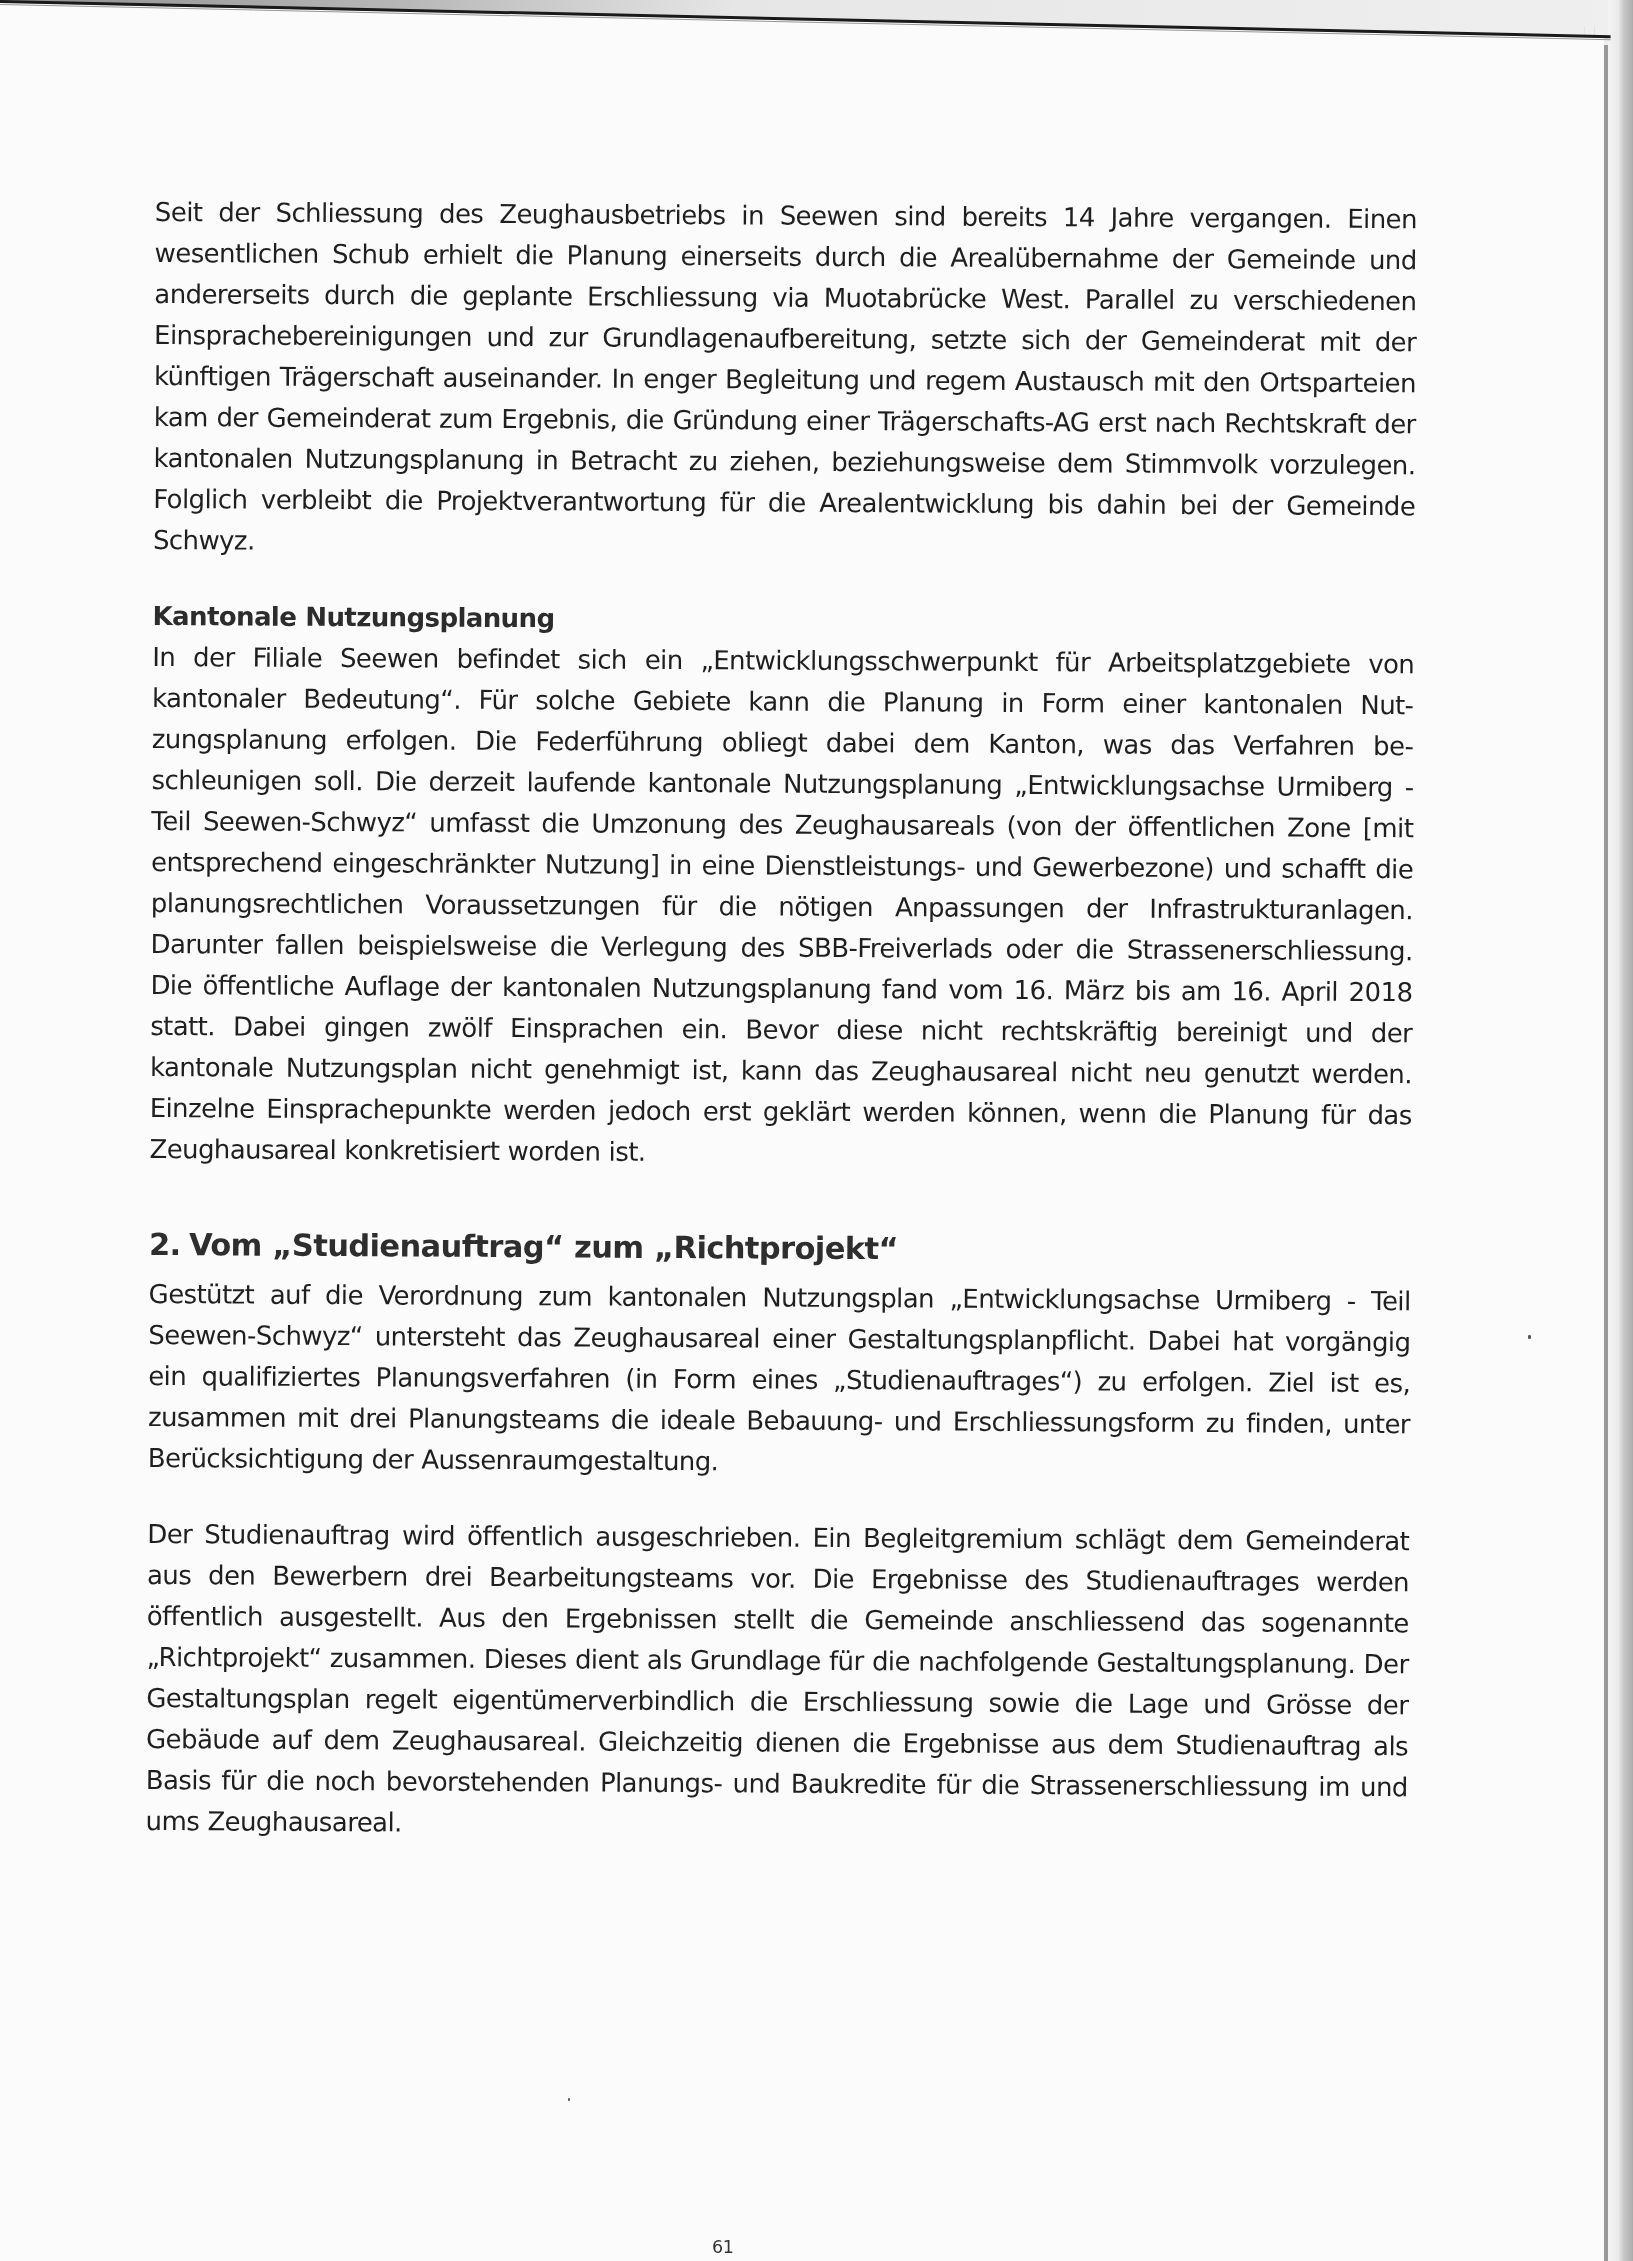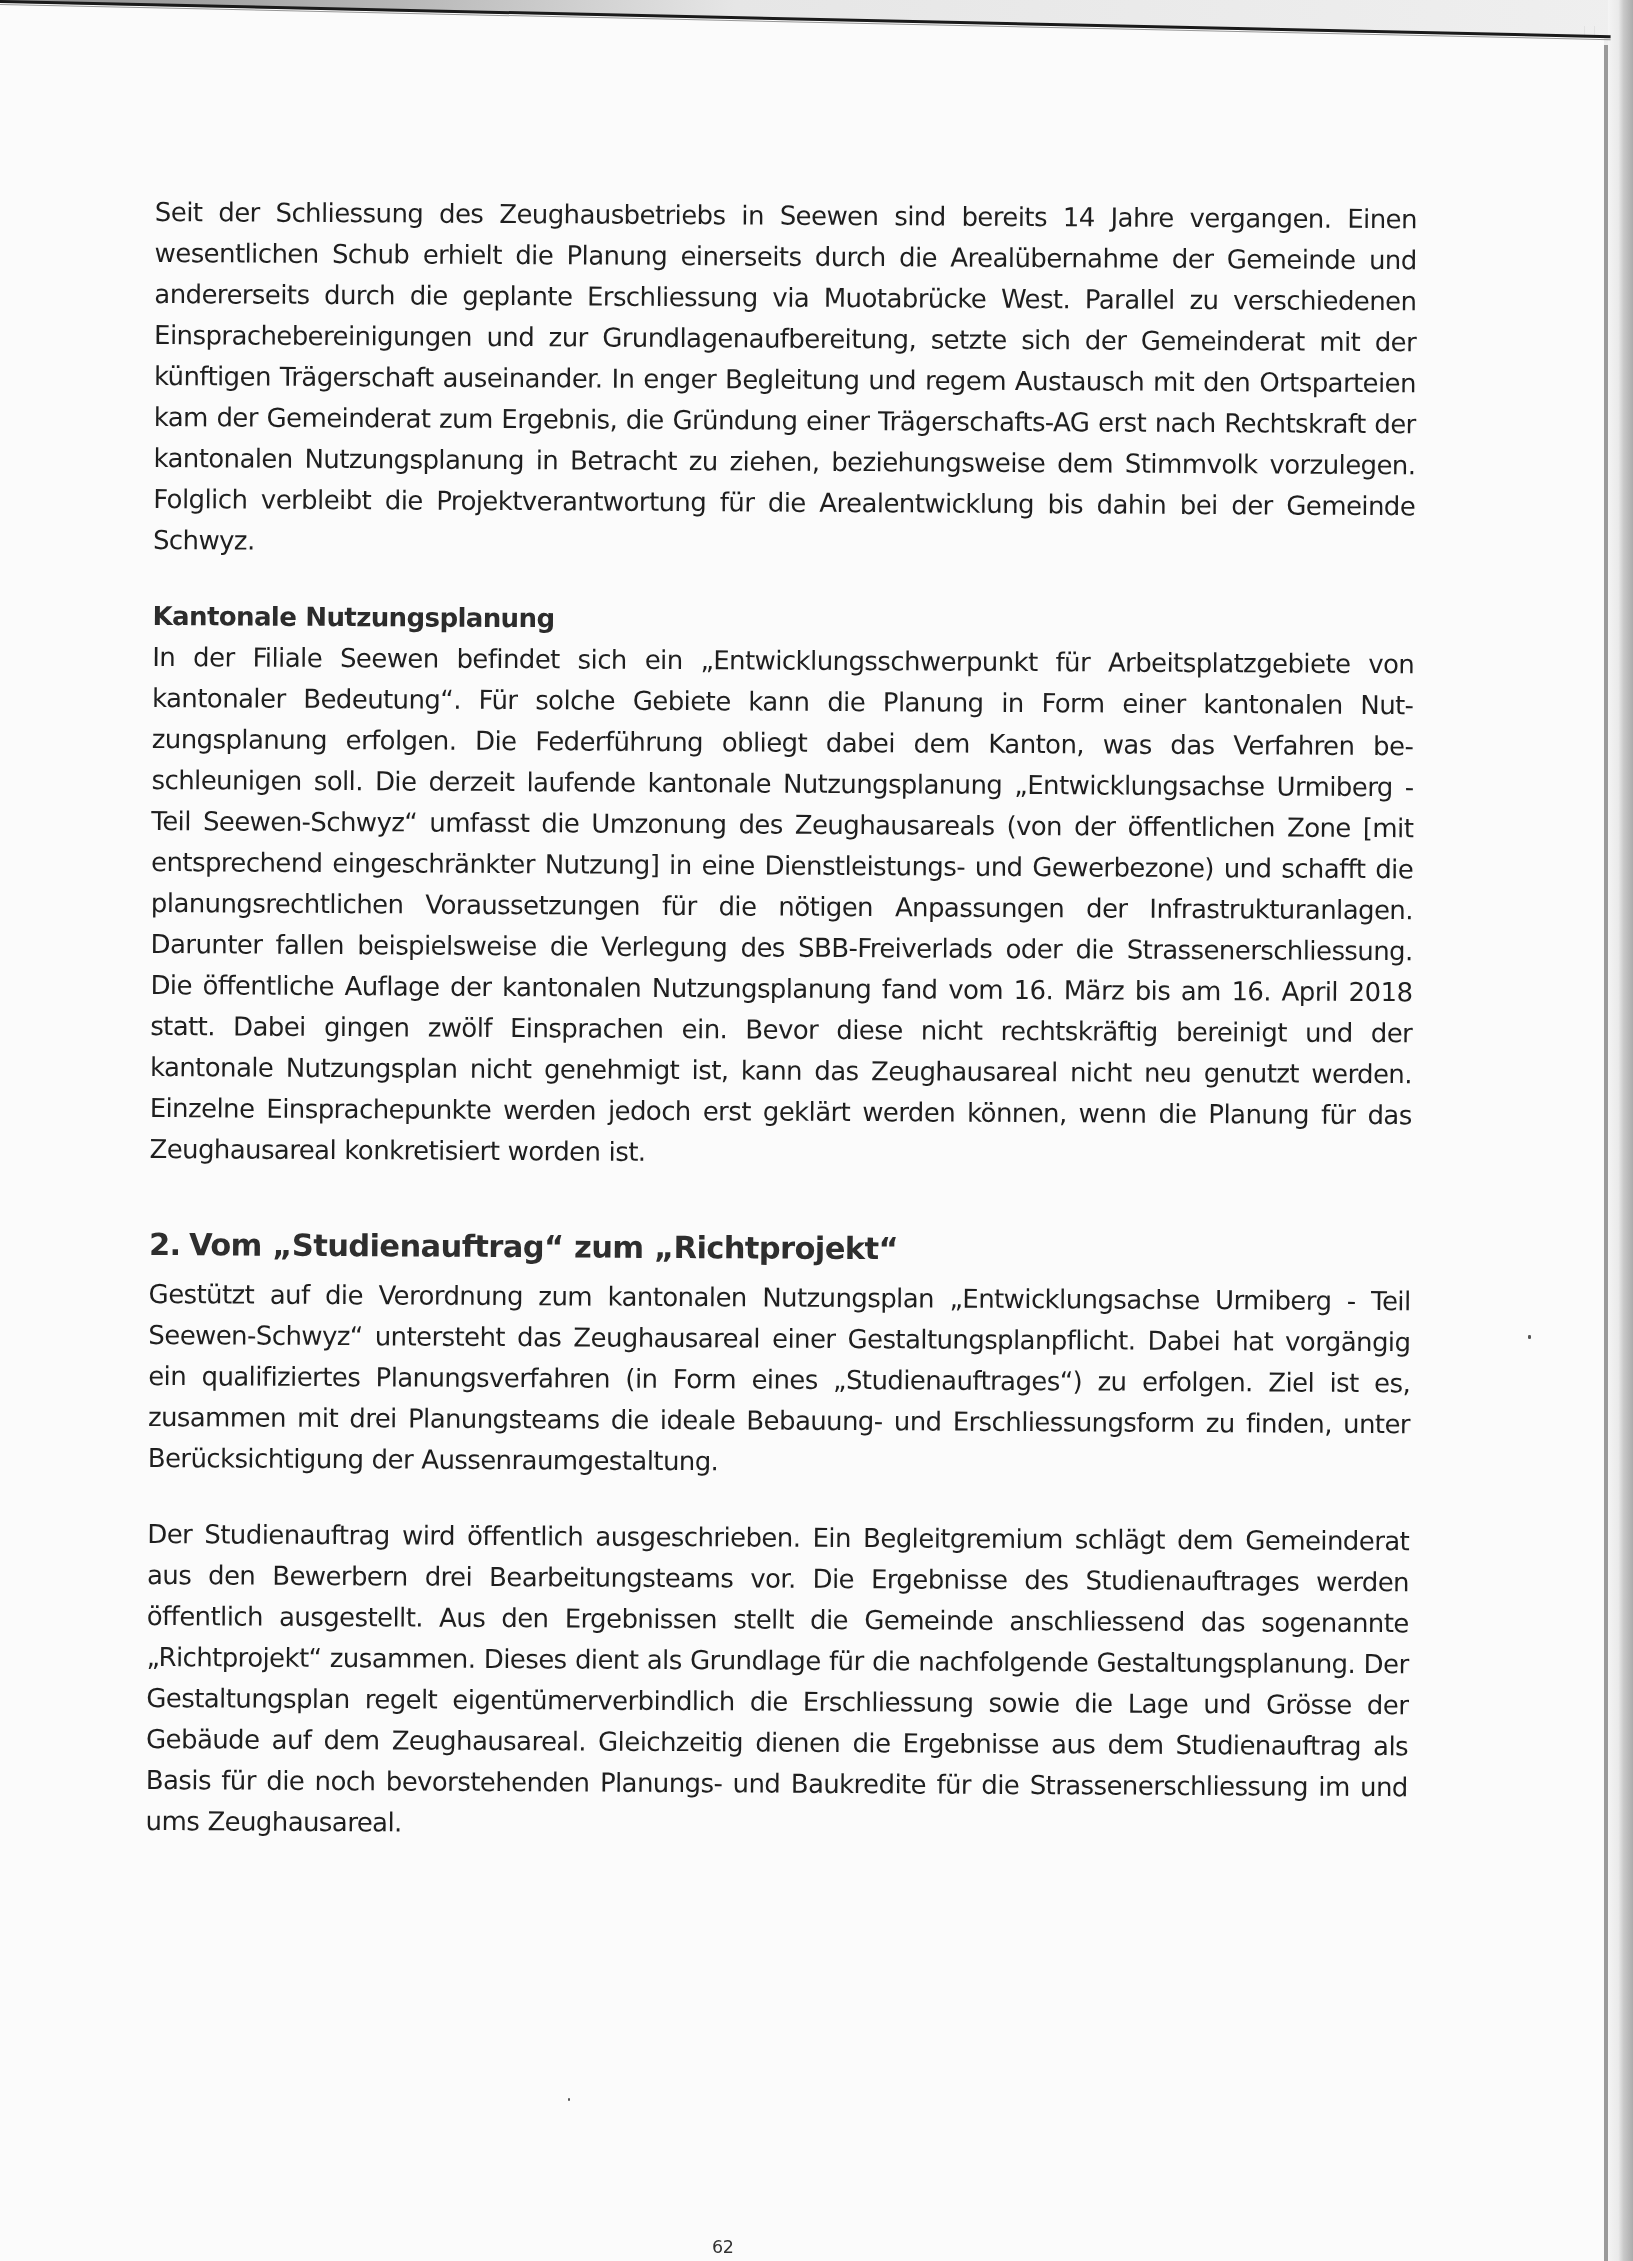--- a/index.html
+++ b/index.html
@@ -139,21 +139,21 @@
 
     <div style="height:6.5px;"></div>
 
     <p>Gestützt auf die Verordnung zum kantonalen Nutzungsplan „Entwicklungsachse Urmiberg - Teil Seewen-Schwyz“ untersteht das Zeughausareal einer Gestaltungsplanpflicht. Dabei hat vor­gängig ein qualifiziertes Planungsverfahren (in Form eines „Studienauftrages“) zu erfolgen. Ziel ist es, zusammen mit drei Planungsteams die ideale Bebauung- und Erschliessungsform zu fin­den, unter Berücksichtigung der Aussenraumgestaltung.</p>
 
     <div class="para-gap"></div>
 
     <p>Der Studienauftrag wird öffentlich ausgeschrieben. Ein Begleitgremium schlägt dem Gemein­derat aus den Bewerbern drei Bearbeitungsteams vor. Die Ergebnisse des Studienauftrages werden öffentlich ausgestellt. Aus den Ergebnissen stellt die Gemeinde anschliessend das so­genannte „Richtprojekt“ zusammen. Dieses dient als Grundlage für die nachfolgende Gestal­tungsplanung. Der Gestaltungsplan regelt eigentümerverbindlich die Erschliessung sowie die Lage und Grösse der Gebäude auf dem Zeughausareal. Gleichzeitig dienen die Ergebnisse aus dem Studienauftrag als Basis für die noch bevorstehenden Planungs- und Baukredite für die Strassenerschliessung im und ums Zeughausareal.</p>
   </div>
 
-  <div class="page-number">62</div>
+  <div class="page-number">61</div>
 
   <div class="speck" style="left:1528px; top:1335px;"></div>
   <div class="speck" style="left:568px; top:2098px; width:1.9px; height:2.6px;"></div>
 </div>
 
 <div class="page-top-edge"></div>
 <div class="page-top-edge2"></div>
 
 
 </body></html>

